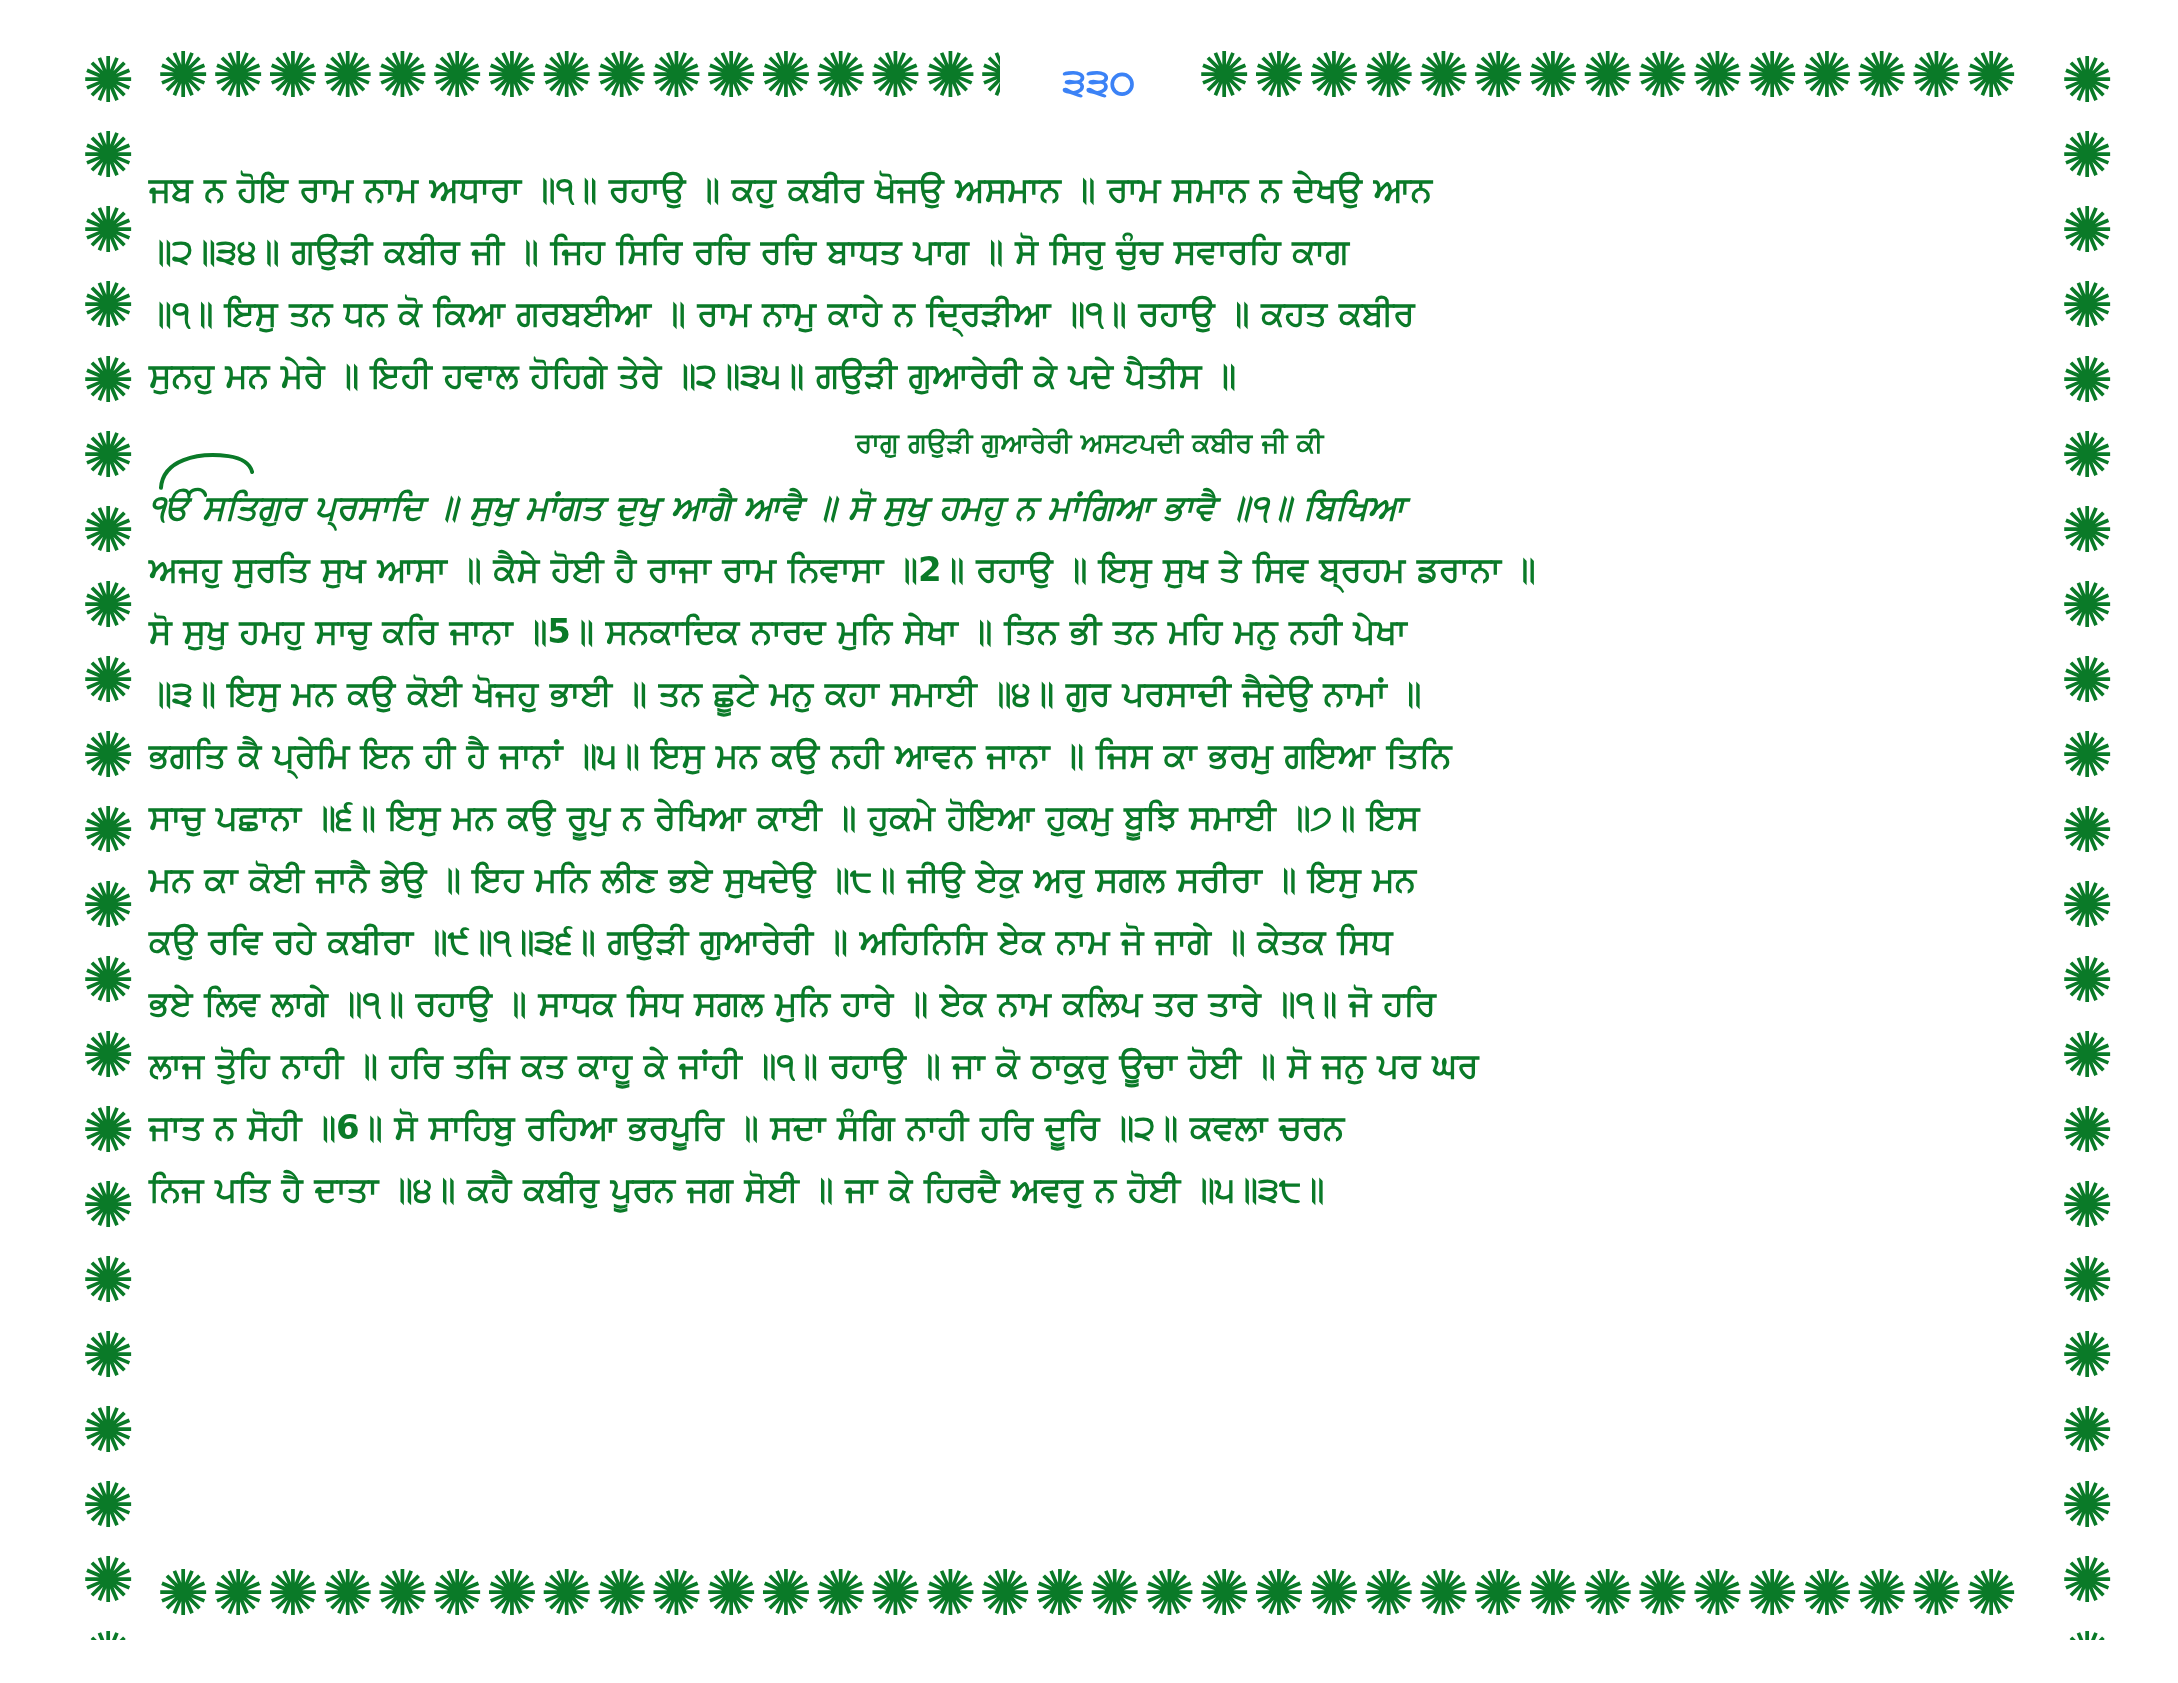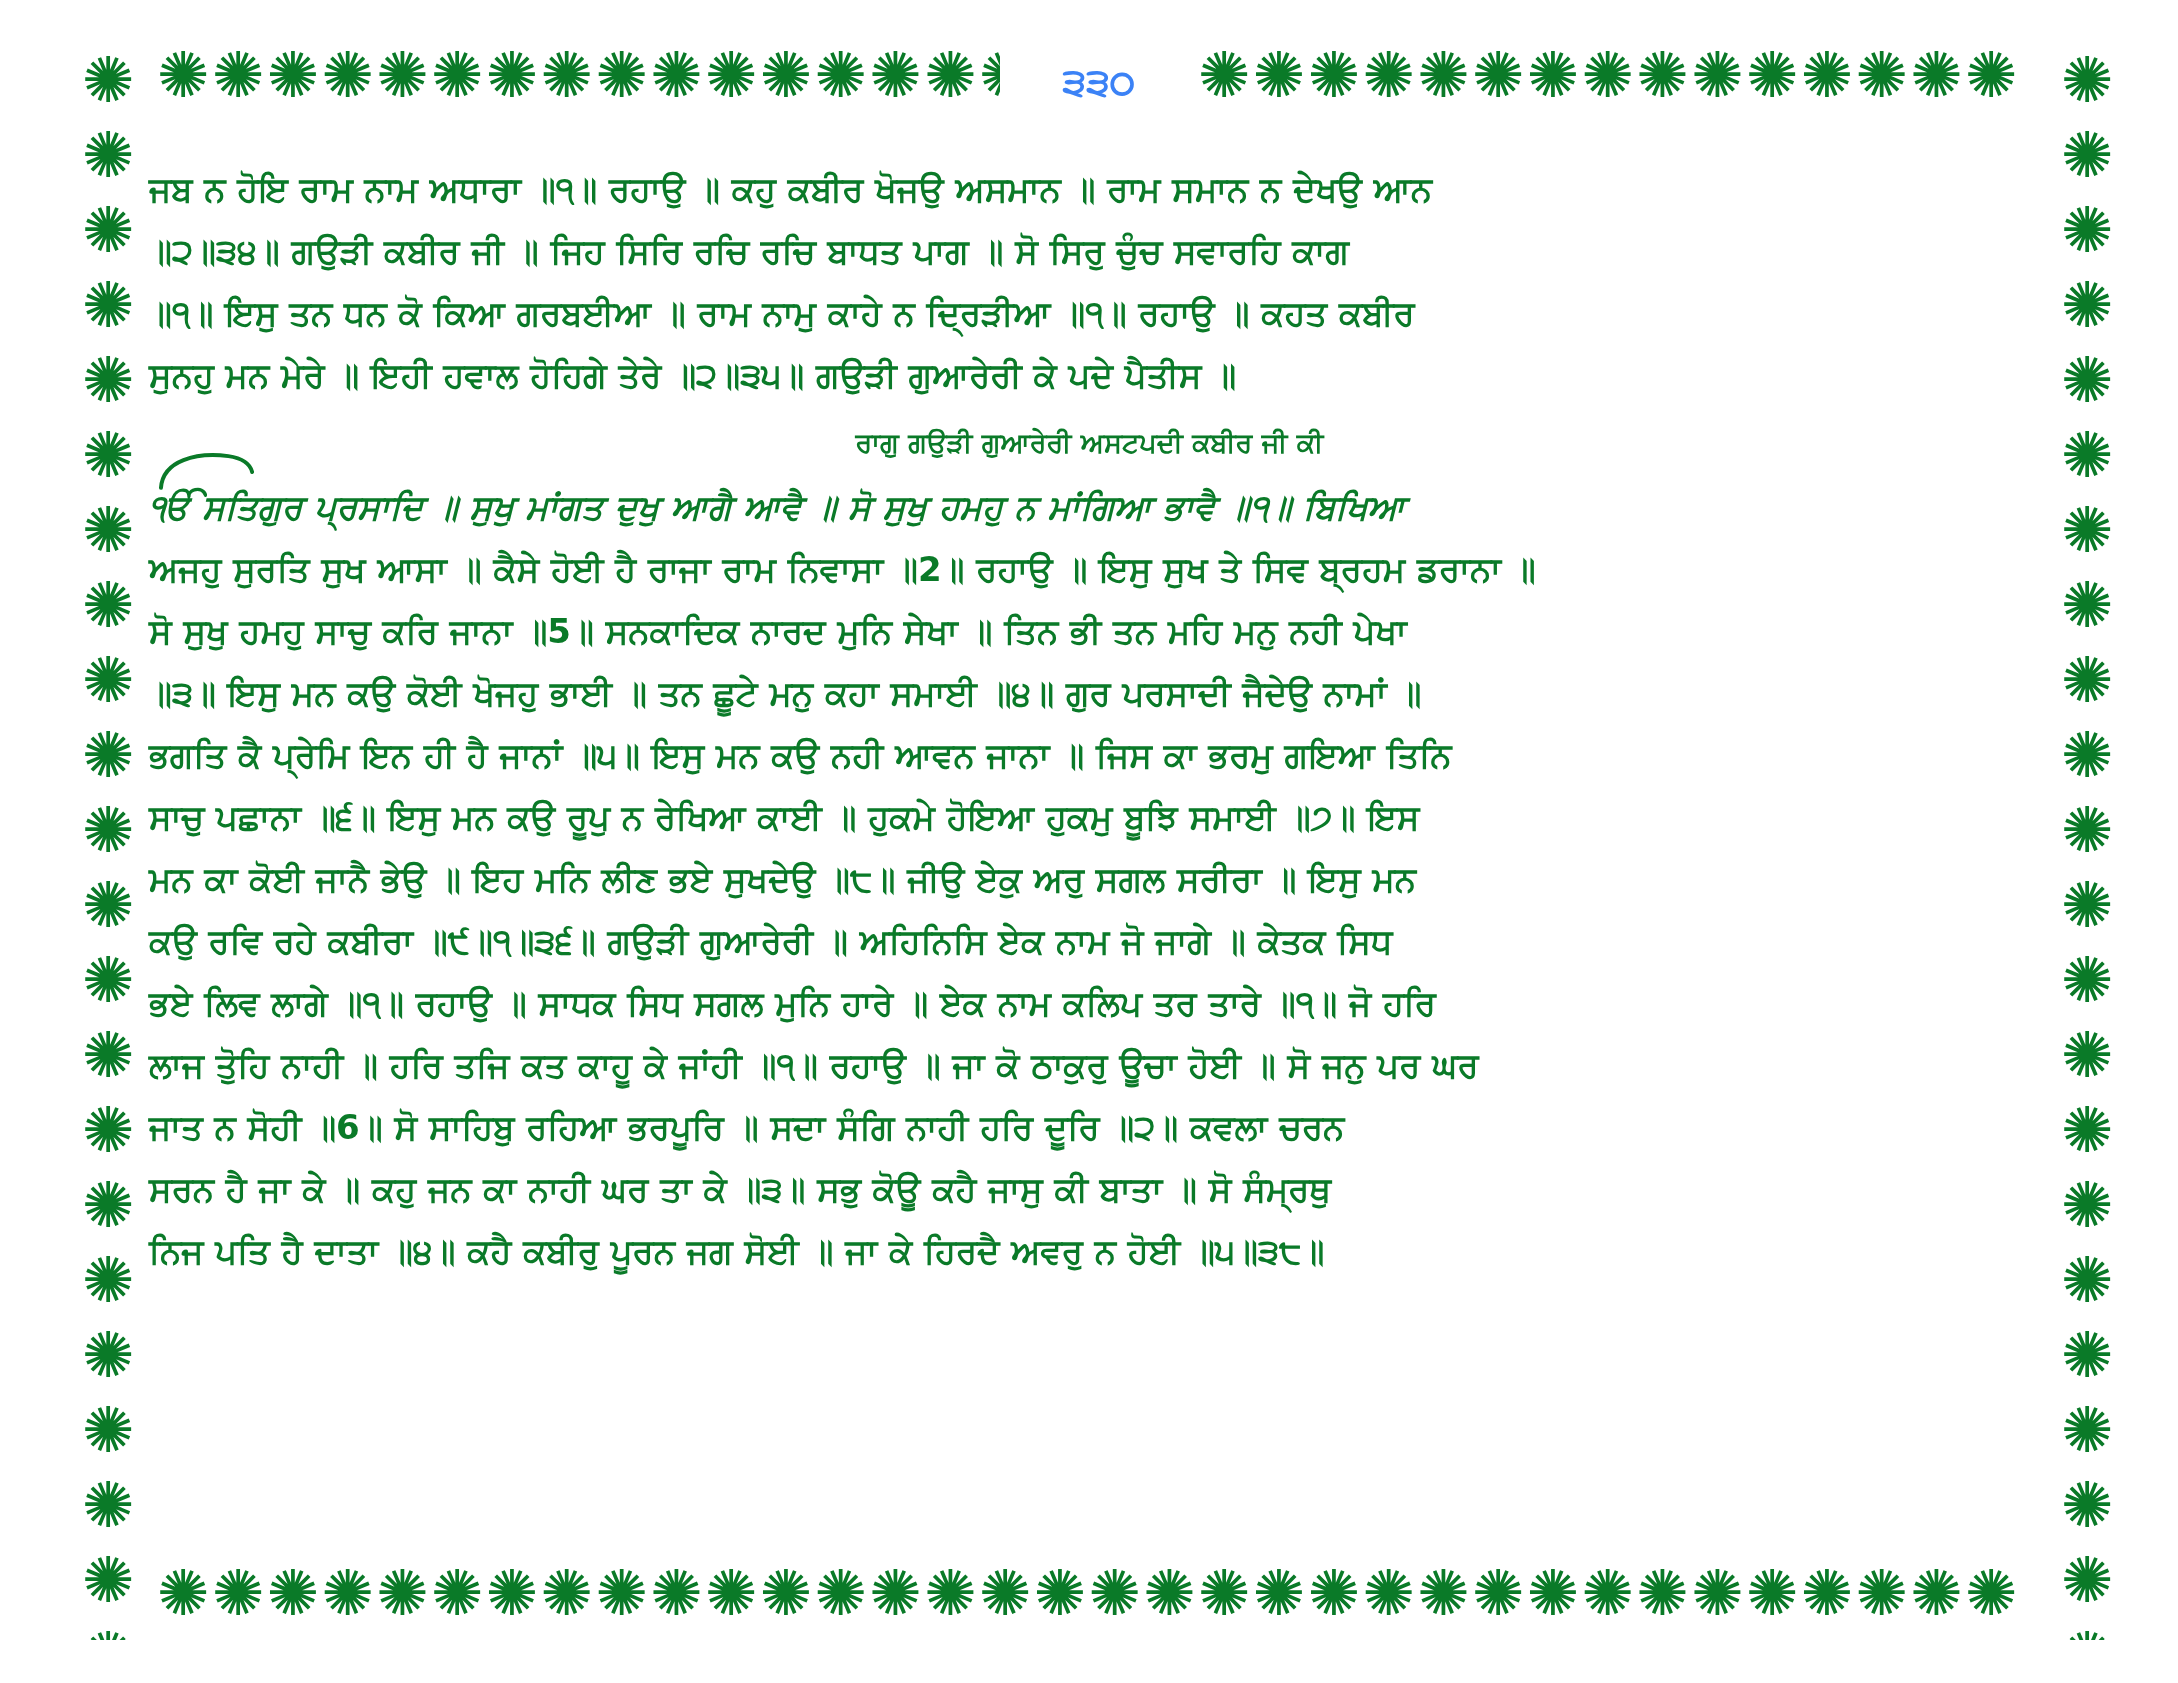--- a/index.html
+++ b/index.html
@@ -138,17 +138,16 @@
     <div class="line">ਅਜਹੁ ਸੁਰਤਿ ਸੁਖ ਆਸਾ ॥ ਕੈਸੇ ਹੋਈ ਹੈ ਰਾਜਾ ਰਾਮ ਨਿਵਾਸਾ ॥2॥ ਰਹਾਉ ॥ ਇਸੁ ਸੁਖ ਤੇ ਸਿਵ ਬ੍ਰਹਮ ਡਰਾਨਾ ॥</div>
     <div class="line">ਸੋ ਸੁਖੁ ਹਮਹੁ ਸਾਚੁ ਕਰਿ ਜਾਨਾ ॥5॥ ਸਨਕਾਦਿਕ ਨਾਰਦ ਮੁਨਿ ਸੇਖਾ ॥ ਤਿਨ ਭੀ ਤਨ ਮਹਿ ਮਨੁ ਨਹੀ ਪੇਖਾ</div>
     <div class="line">॥੩॥ ਇਸੁ ਮਨ ਕਉ ਕੋਈ ਖੋਜਹੁ ਭਾਈ ॥ ਤਨ ਛੂਟੇ ਮਨੁ ਕਹਾ ਸਮਾਈ ॥੪॥ ਗੁਰ ਪਰਸਾਦੀ ਜੈਦੇਉ ਨਾਮਾਂ ॥</div>
     <div class="line">ਭਗਤਿ ਕੈ ਪ੍ਰੇਮਿ ਇਨ ਹੀ ਹੈ ਜਾਨਾਂ ॥੫॥ ਇਸੁ ਮਨ ਕਉ ਨਹੀ ਆਵਨ ਜਾਨਾ ॥ ਜਿਸ ਕਾ ਭਰਮੁ ਗਇਆ ਤਿਨਿ</div>
     <div class="line">ਸਾਚੁ ਪਛਾਨਾ ॥੬॥ ਇਸੁ ਮਨ ਕਉ ਰੂਪੁ ਨ ਰੇਖਿਆ ਕਾਈ ॥ ਹੁਕਮੇ ਹੋਇਆ ਹੁਕਮੁ ਬੂਝਿ ਸਮਾਈ ॥੭॥ ਇਸ</div>
     <div class="line">ਮਨ ਕਾ ਕੋਈ ਜਾਨੈ ਭੇਉ ॥ ਇਹ ਮਨਿ ਲੀਣ ਭਏ ਸੁਖਦੇਉ ॥੮॥ ਜੀਉ ਏਕੁ ਅਰੁ ਸਗਲ ਸਰੀਰਾ ॥ ਇਸੁ ਮਨ</div>
     <div class="line">ਕਉ ਰਵਿ ਰਹੇ ਕਬੀਰਾ ॥੯॥੧॥੩੬॥ ਗਉੜੀ ਗੁਆਰੇਰੀ ॥ ਅਹਿਨਿਸਿ ਏਕ ਨਾਮ ਜੋ ਜਾਗੇ ॥ ਕੇਤਕ ਸਿਧ</div>
     <div class="line">ਭਏ ਲਿਵ ਲਾਗੇ ॥੧॥ ਰਹਾਉ ॥ ਸਾਧਕ ਸਿਧ ਸਗਲ ਮੁਨਿ ਹਾਰੇ ॥ ਏਕ ਨਾਮ ਕਲਿਪ ਤਰ ਤਾਰੇ ॥੧॥ ਜੋ ਹਰਿ</div>
     <div class="line">ਲਾਜ ਤੁੋਹਿ ਨਾਹੀ ॥ ਹਰਿ ਤਜਿ ਕਤ ਕਾਹੂ ਕੇ ਜਾਂਹੀ ॥੧॥ ਰਹਾਉ ॥ ਜਾ ਕੋ ਠਾਕੁਰੁ ਊਚਾ ਹੋਈ ॥ ਸੋ ਜਨੁ ਪਰ ਘਰ</div>
     <div class="line">ਜਾਤ ਨ ਸੋਹੀ ॥6॥ ਸੋ ਸਾਹਿਬੁ ਰਹਿਆ ਭਰਪੂਰਿ ॥ ਸਦਾ ਸੰਗਿ ਨਾਹੀ ਹਰਿ ਦੂਰਿ ॥੨॥ ਕਵਲਾ ਚਰਨ</div>
-    <div class="line">ਸਰਨ ਹੈ ਜਾ ਕੇ ॥ ਕਹੁ ਜਨ ਕਾ ਨਾਹੀ ਘਰ ਤਾ ਕੇ ॥੩॥ ਸਭੁ ਕੋਊ ਕਹੈ ਜਾਸੁ ਕੀ ਬਾਤਾ ॥ ਸੋ ਸੰਮ੍ਰਥੁ</div>
     <div class="line">ਨਿਜ ਪਤਿ ਹੈ ਦਾਤਾ ॥੪॥ ਕਹੈ ਕਬੀਰੁ ਪੂਰਨ ਜਗ ਸੋਈ ॥ ਜਾ ਕੇ ਹਿਰਦੈ ਅਵਰੁ ਨ ਹੋਈ ॥੫॥੩੮॥</div>
   </div>
 </div>
 
 
 </body></html>

